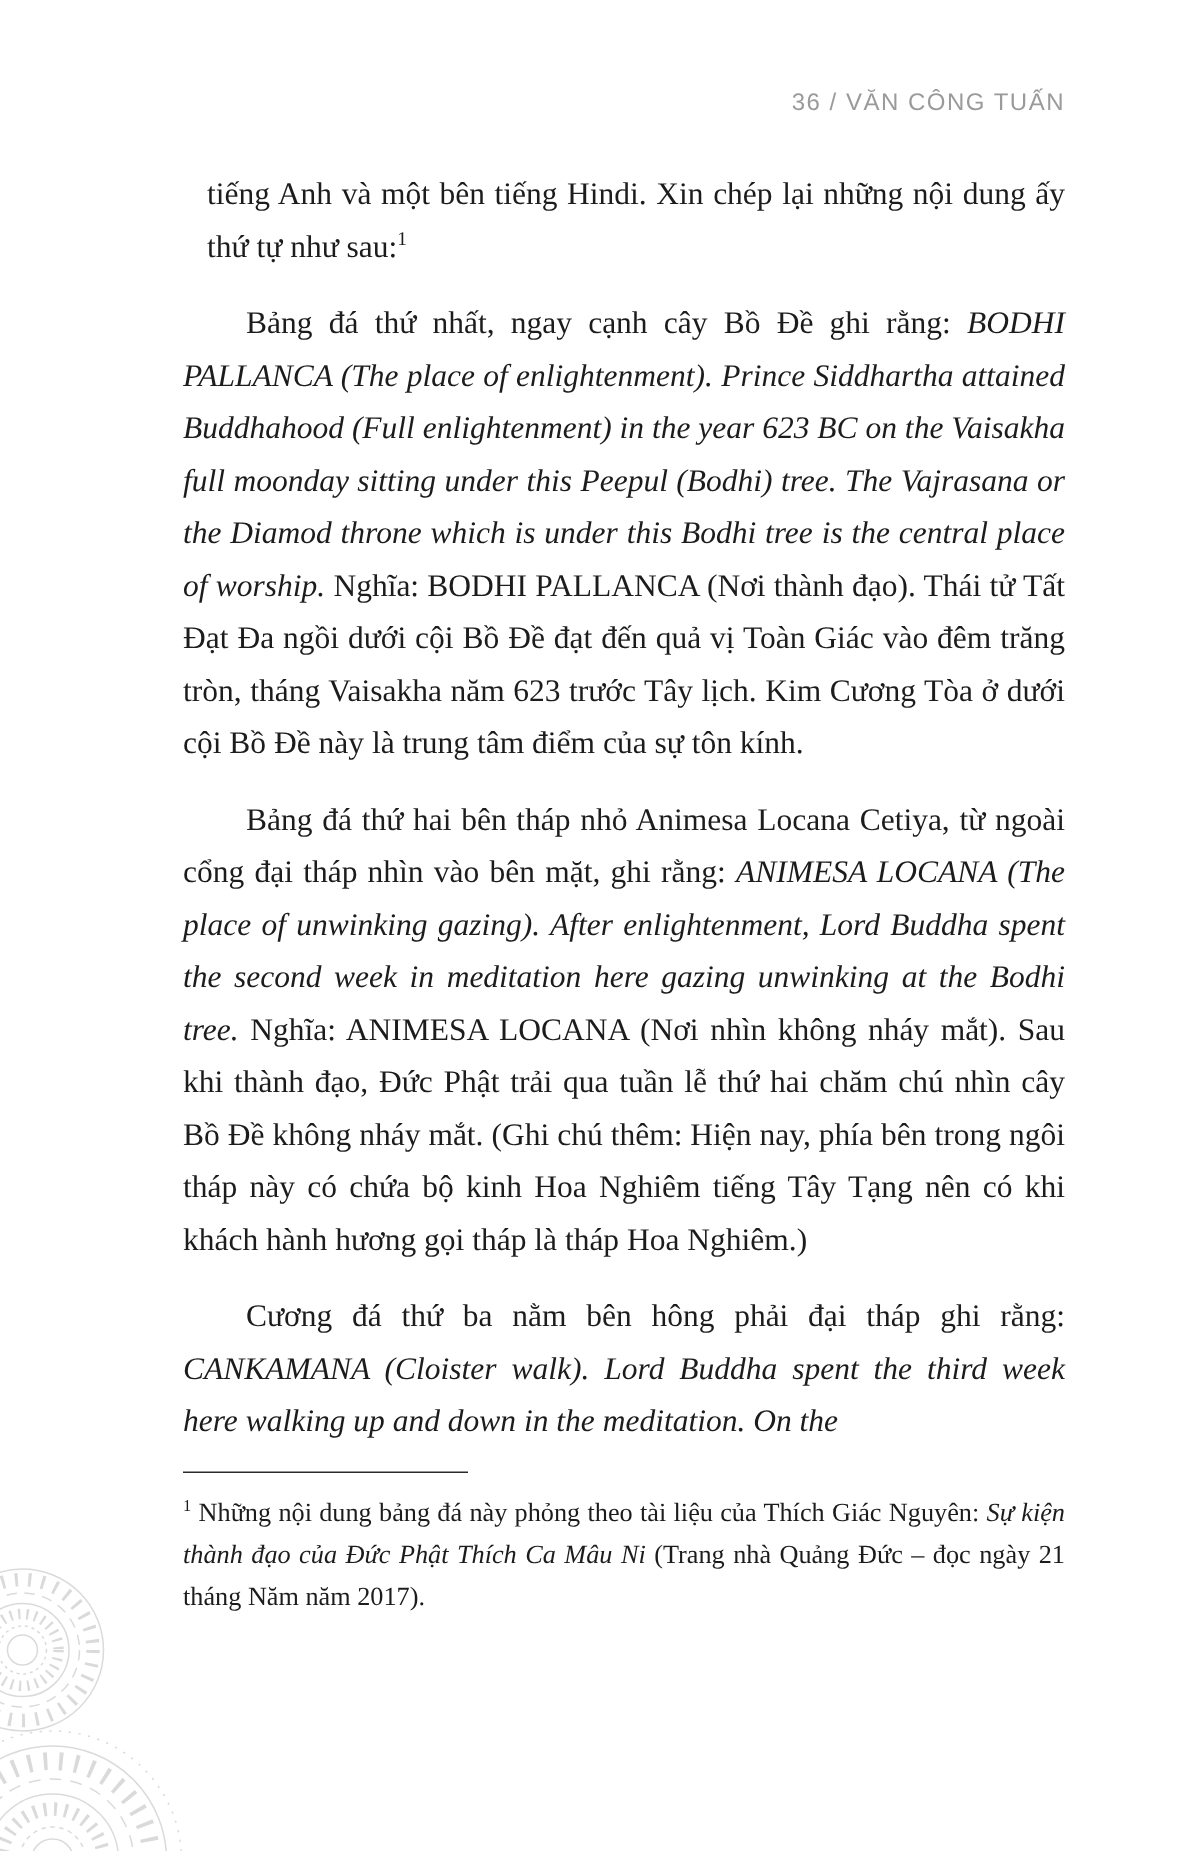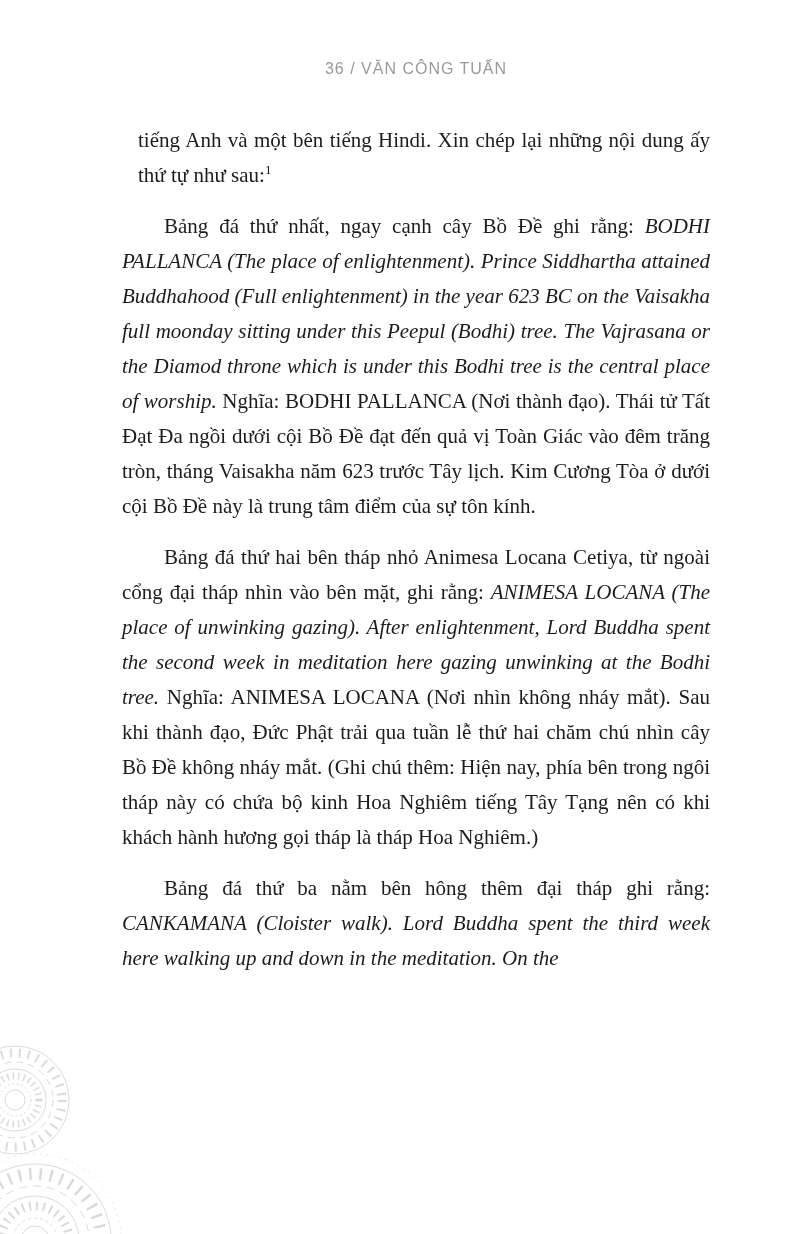--- a/index.html
+++ b/index.html
@@ -21,26 +21,26 @@
     opacity: 0.9;
     pointer-events: none;
   }
   .content {
     position: absolute;
     left: 122px;
     top: 60px;
     width: 588px;
   }
   .running-head {
-    text-align: center;
+    text-align: right;
     font-family: "Liberation Sans", "DejaVu Sans", sans-serif;
     font-size: 16px;
     letter-spacing: 1px;
     color: #9a9a9a;
-    margin-bottom: 45px;
+    margin-bottom: 34px;
   }
   .body-text p.para {
     font-size: 21px;
     line-height: 35px;
     text-align: justify;
     text-indent: 42px;
     margin: 0 0 16px 0;
   }
   .body-text p.para.no-indent { text-indent: 0; margin-left: 16px; }
   .body-text em { font-style: italic; }
@@ -98,19 +98,23 @@
     </div>
 
     <div class="body-text">
 
       <p class="para no-indent"><span>tiếng Anh và một bên tiếng Hindi. Xin chép lại những nội dung ấy thứ tự như sau:</span><sup class="fn-ref">1</sup></p>
 
       <p class="para"><span>Bảng đá thứ nhất, ngay cạnh cây Bồ Đề ghi rằng: </span><em>BODHI PALLANCA (The place of enlightenment). Prince Siddhartha attained Buddhahood (Full enlightenment) in the year 623 BC on the Vaisakha full moonday sitting under this Peepul (Bodhi) tree. The Vajrasana or the Diamod throne which is under this Bodhi tree is the central place of worship.</em><span> Nghĩa: BODHI PALLANCA (Nơi thành đạo). Thái tử Tất Đạt Đa ngồi dưới cội Bồ Đề đạt đến quả vị Toàn Giác vào đêm trăng tròn, tháng Vaisakha năm 623 trước Tây lịch. Kim Cương Tòa ở dưới cội Bồ Đề này là trung tâm điểm của sự tôn kính.</span></p>
 
       <p class="para"><span>Bảng đá thứ hai bên tháp nhỏ Animesa Locana Cetiya, từ ngoài cổng đại tháp nhìn vào bên mặt, ghi rằng: </span><em>ANIMESA LOCANA (The place of unwinking gazing). After enlightenment, Lord Buddha spent the second week in meditation here gazing unwinking at the Bodhi tree.</em><span> Nghĩa: ANIMESA LOCANA (Nơi nhìn không nháy mắt). Sau khi thành đạo, Đức Phật trải qua tuần lễ thứ hai chăm chú nhìn cây Bồ Đề không nháy mắt. (Ghi chú thêm: Hiện nay, phía bên trong ngôi tháp này có chứa bộ kinh Hoa Nghiêm tiếng Tây Tạng nên có khi khách hành hương gọi tháp là tháp Hoa Nghiêm.)</span></p>
 
-      <p class="para"><span>Bảng đá thứ ba nằm bên hông thêm đại tháp ghi rằng: </span><em>CANKAMANA (Cloister walk). Lord Buddha spent the third week here walking up and down in the meditation. On the</em></p>
+      <p class="para"><span>Cương đá thứ ba nằm bên hông phải đại tháp ghi rằng: </span><em>CANKAMANA (Cloister walk). Lord Buddha spent the third week here walking up and down in the meditation. On the</em></p>
 
     </div>
 
+    <div class="footnote-block">
+      <hr class="footnote-rule">
+      <p class="footnote-text"><sup class="fn-ref">1</sup><span> Những nội dung bảng đá này phỏng theo tài liệu của Thích Giác Nguyên: </span><em>Sự kiện thành đạo của Đức Phật Thích Ca Mâu Ni</em><span> (Trang nhà Quảng Đức – đọc ngày 21 tháng Năm năm 2017).</span></p>
+    </div>
 
   </div>
 </div>
 
 </body></html>

